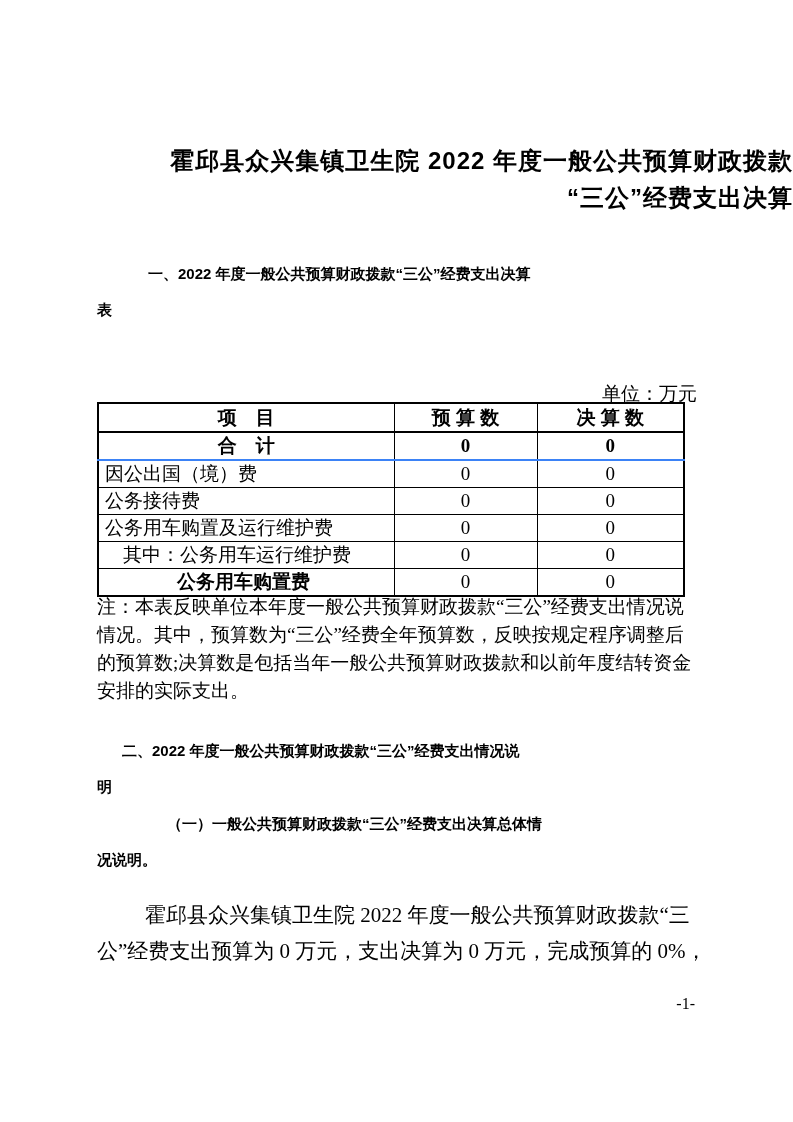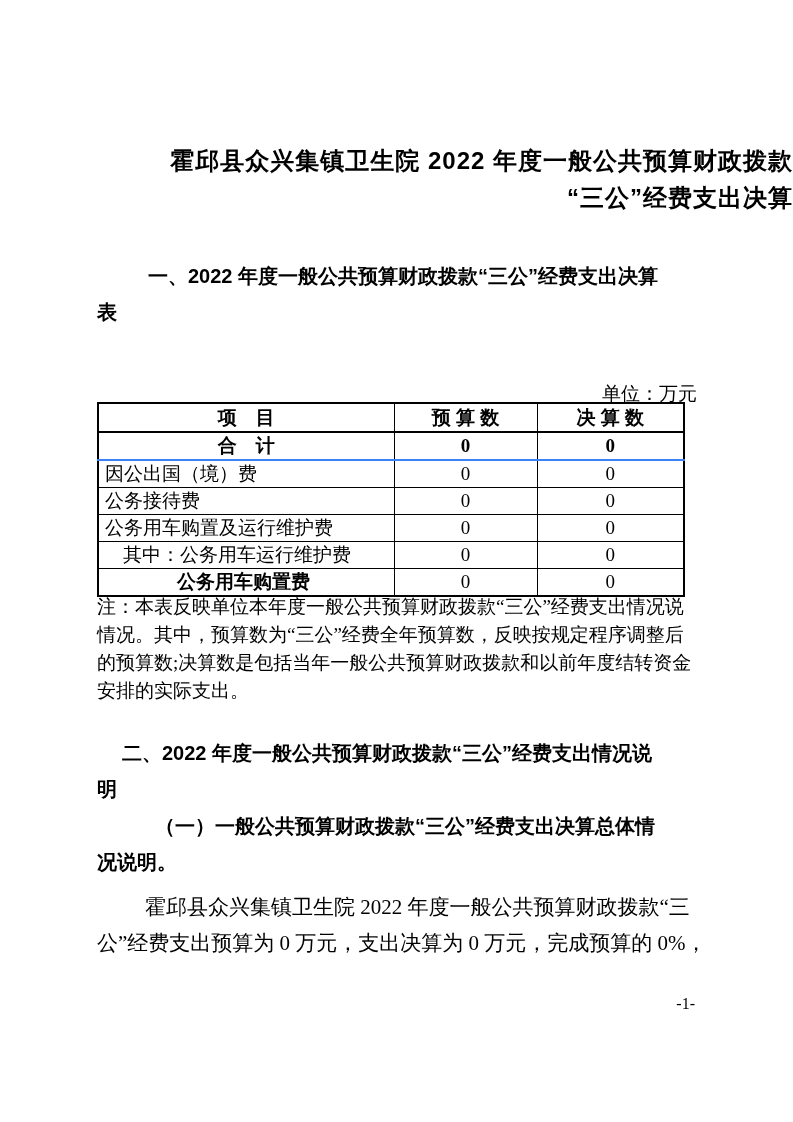--- a/index.html
+++ b/index.html
@@ -23,24 +23,25 @@
     width: 793px;
     text-align: right;
     font-family: Liberation Sans, sans-serif;
     font-weight: bold;
     font-size: 24px;
     letter-spacing: 1px;
   }
   .heading {
     font-family: "Liberation Sans", "DejaVu Sans", sans-serif;
     font-weight: bold;
-    font-size: 20px;
+    font-size: 15px;
   }
   .body-text {
     font-size: 21px;
+    margin-top: 8px;
   }
   .unit-label {
     font-size: 19px;
     right: 96px;
     text-align: right;
     margin-top: 42px;
   }
   .note-text {
     font-size: 19px;
   }
@@ -146,21 +147,21 @@
   </table>
 
   <div class="line note-text" style="left:97px; top:596px">注：本表反映单位本年度一般公共预算财政拨款“三公”经费支出情况说</div>
   <div class="line note-text" style="left:97px; top:624px">情况。其中，预算数为“三公”经费全年预算数，反映按规定程序调整后</div>
   <div class="line note-text" style="left:97px; top:652px">的预算数;决算数是包括当年一般公共预算财政拨款和以前年度结转资金</div>
   <div class="line note-text" style="left:97px; top:680px">安排的实际支出。</div>
 
   <div class="line heading" style="left:122px; top:742px">二、2022 年度一般公共预算财政拨款“三公”经费支出情况说</div>
   <div class="line heading" style="left:97px; top:778px">明</div>
 
-  <div class="line heading" style="left:155px; top:815px">（一）一般公共预算财政拨款“三公”经费支出决算总体情</div>
+  <div class="line heading" style="left:167px; top:815px">（一）一般公共预算财政拨款“三公”经费支出决算总体情</div>
   <div class="line heading" style="left:97px; top:851px">况说明。</div>
 
   <div class="line body-text" style="left:145px; top:895px">霍邱县众兴集镇卫生院 2022 年度一般公共预算财政拨款“三</div>
   <div class="line body-text" style="left:97px; top:931px">公”经费支出预算为 0 万元，支出决算为 0 万元，完成预算的 0%，</div>
 
   <div class="page-number">-1-</div>
 
 </div>
 
 </body></html>

